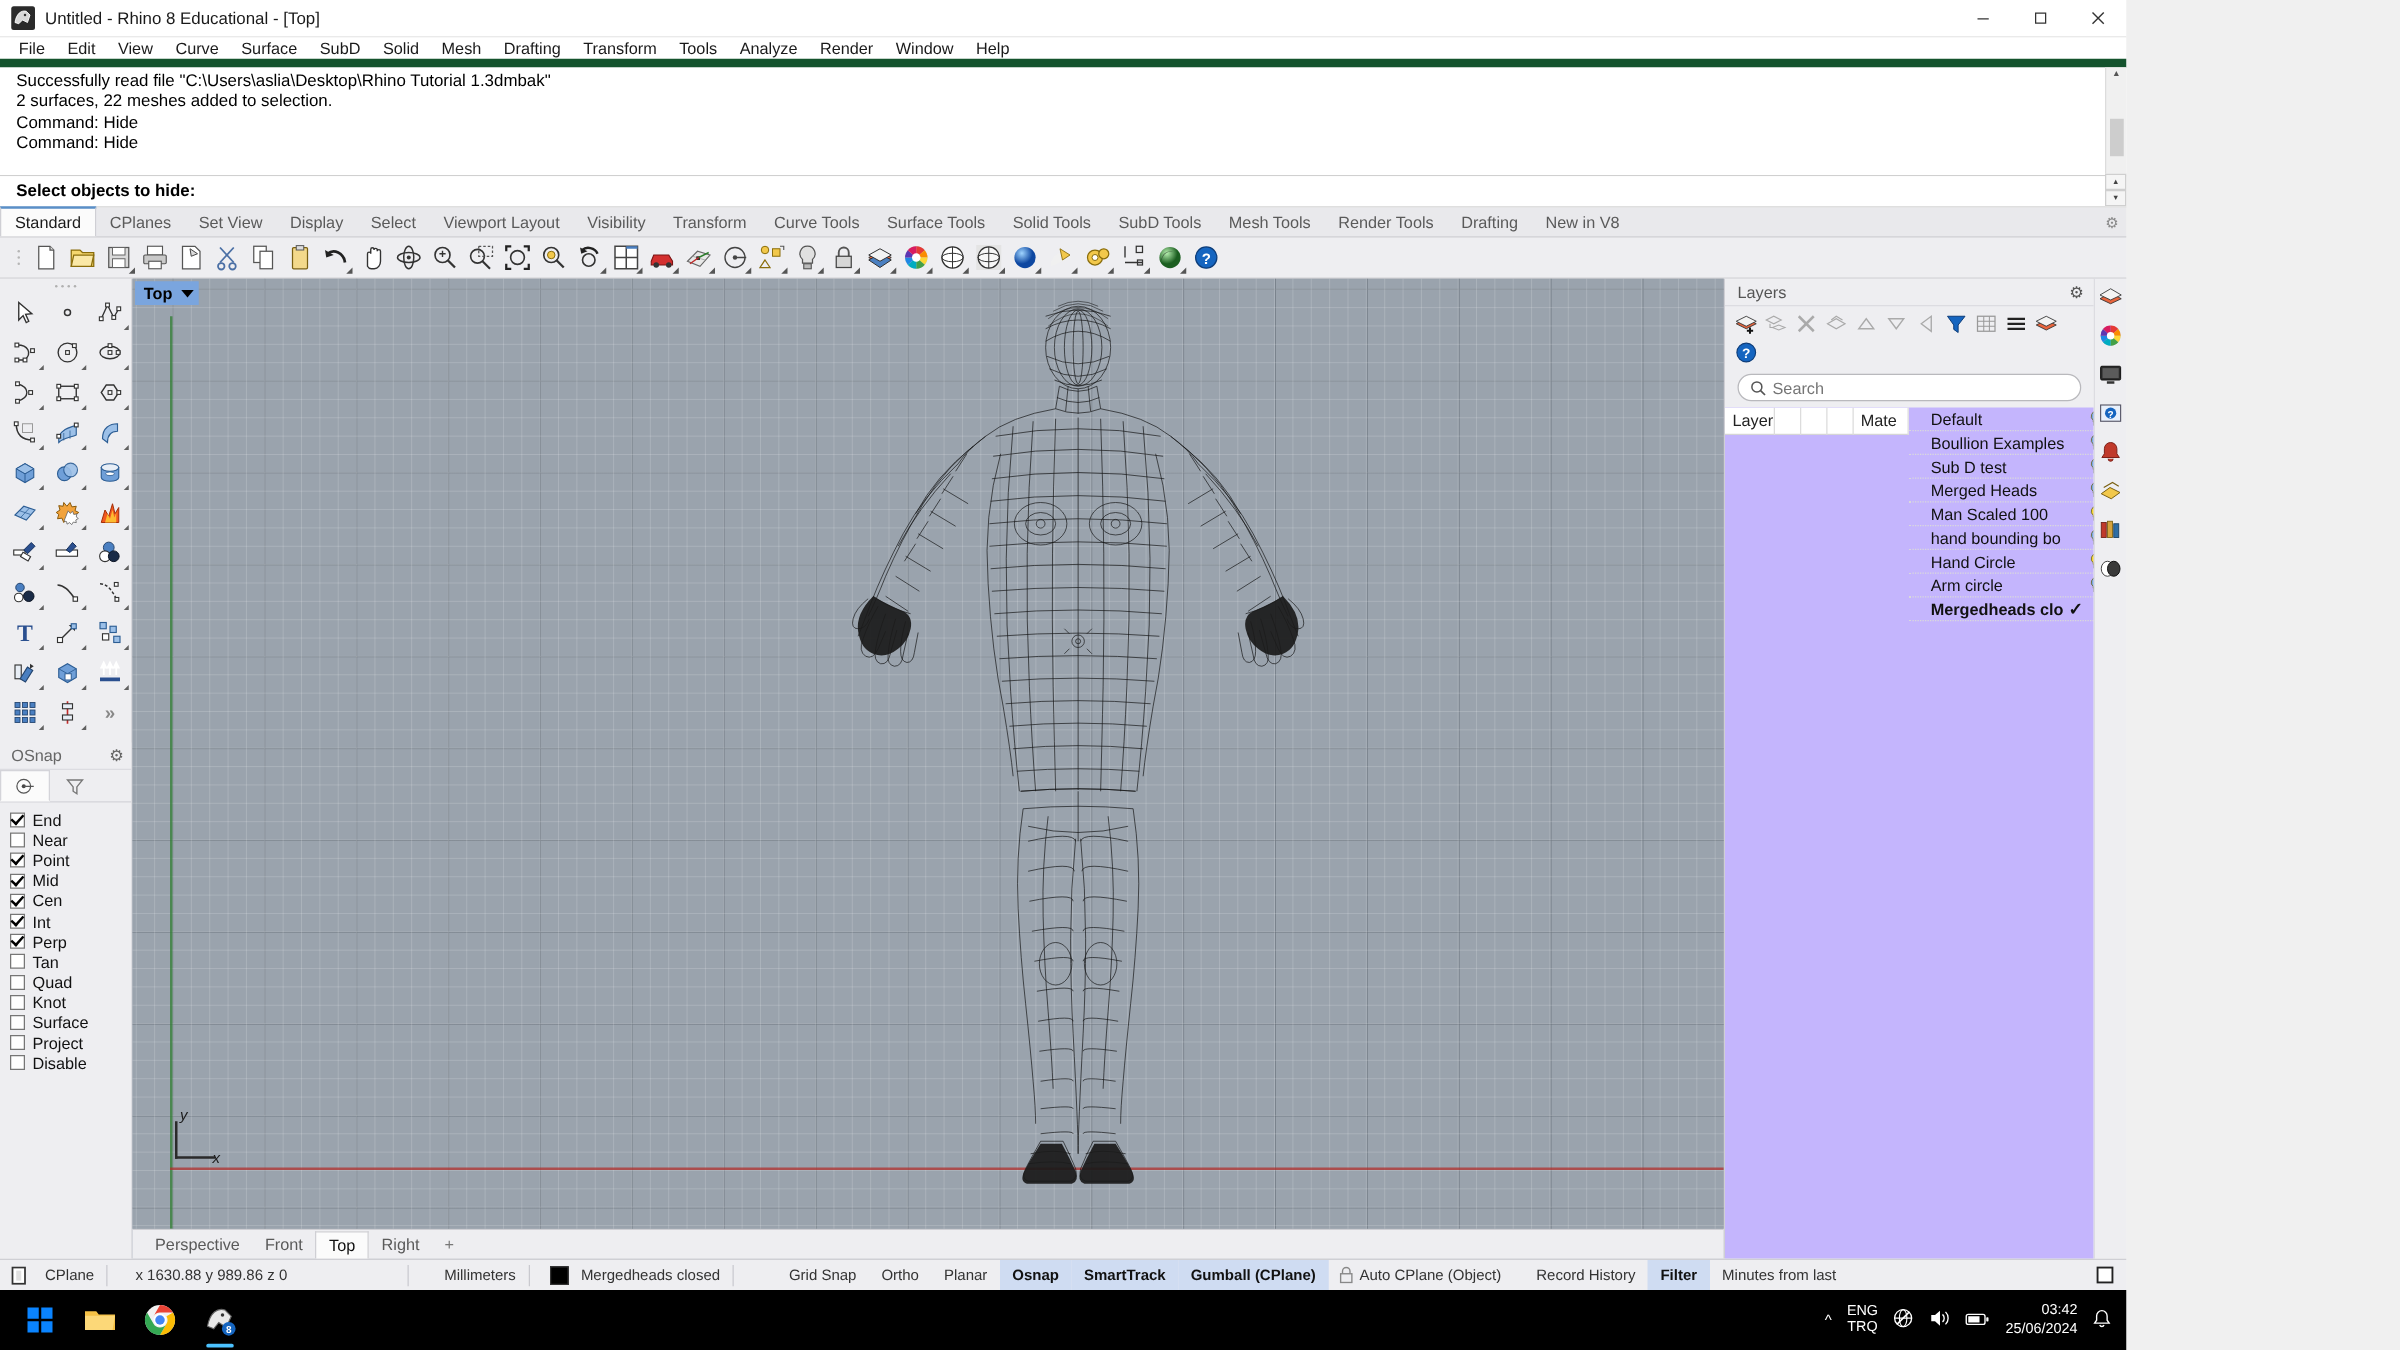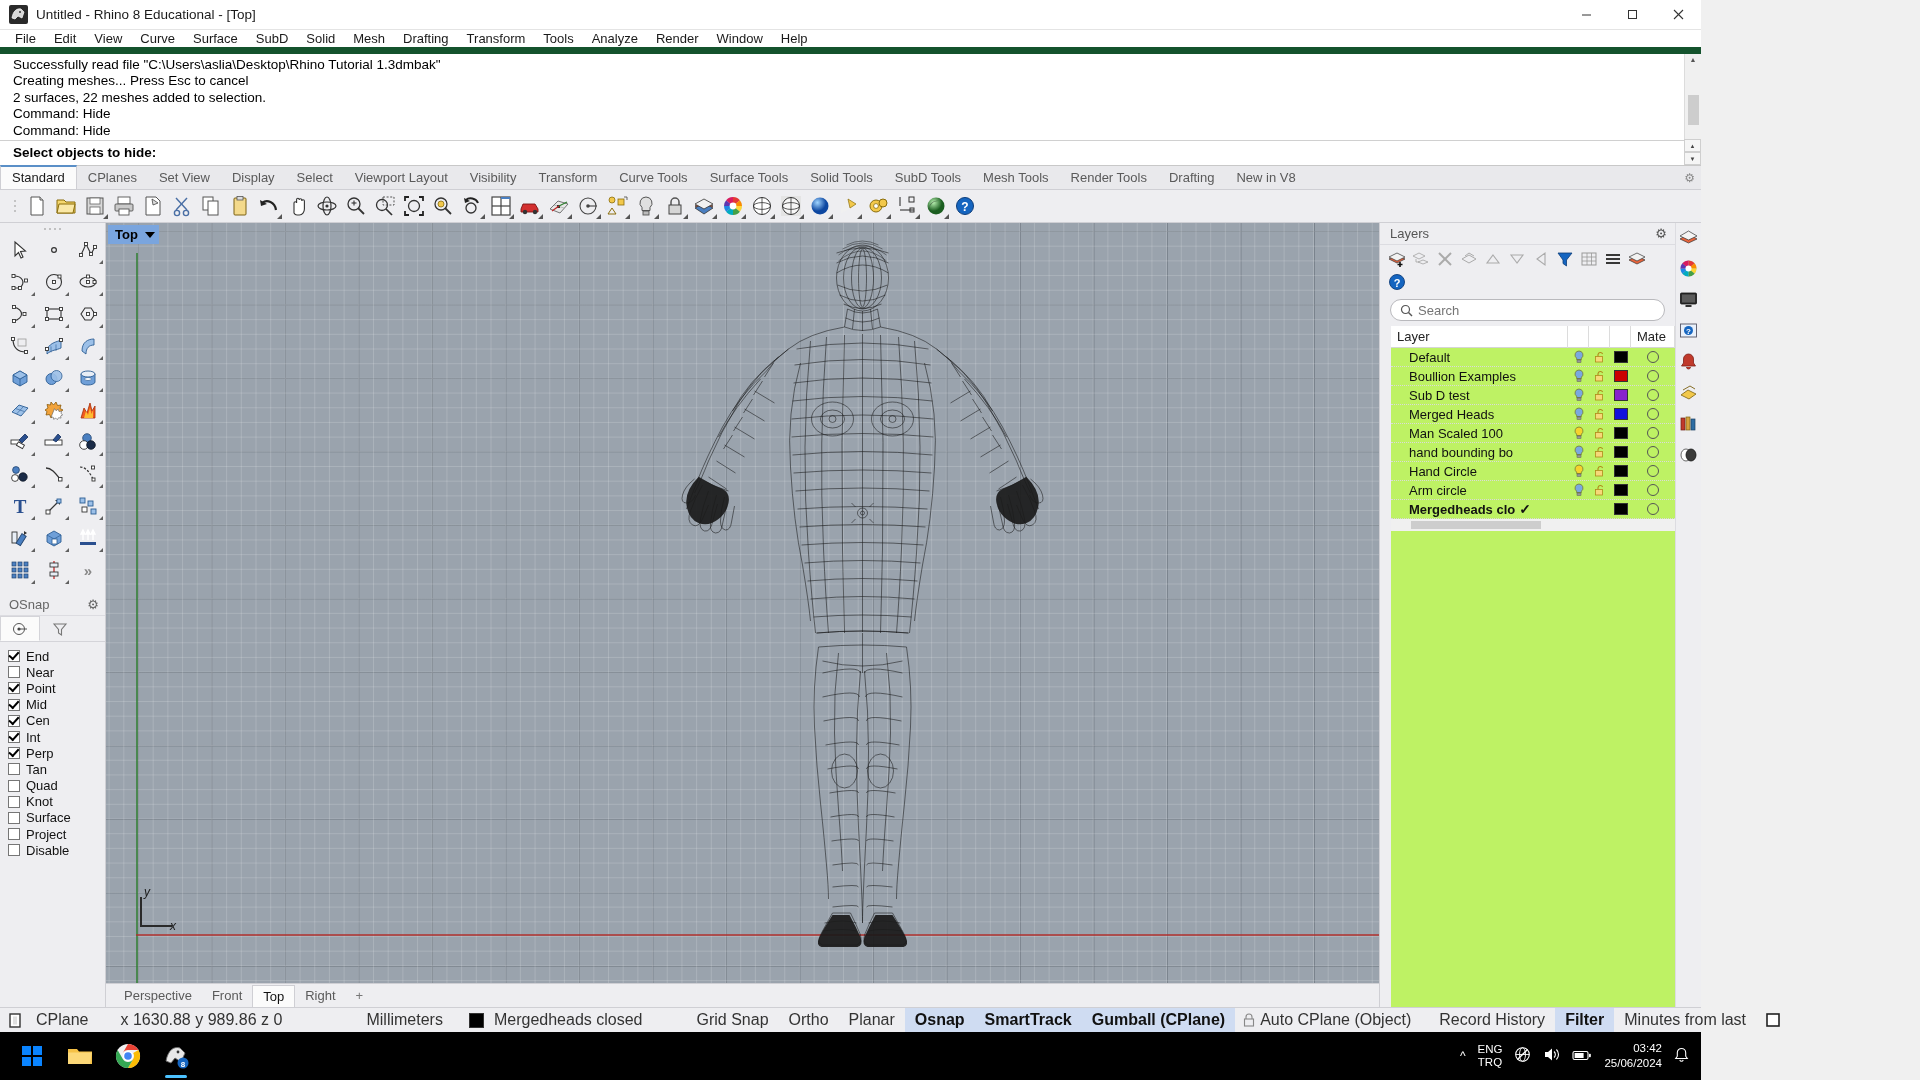--- a/index.html
+++ b/index.html
@@ -192,21 +192,21 @@
     width: 23px; height: 22px; display: flex; align-items: center; justify-content: center;
   }
   .lp-search {
     margin: 4px 10px 5px; height: 22px; background: #fff; border: 1px solid #b9b9bd; border-radius: 11px;
     display: flex; align-items: center; padding: 0 9px; gap: 5px;
   }
   .lp-search input {
     border: none; outline: none; font-size: 13px; color: #777; flex: 1;
     font-family: "Liberation Sans", sans-serif; background: transparent;
   }
-  .lp-table { flex: 1; background: #bef264; display: flex; flex-direction: column; overflow: hidden; margin-left: 11px; }
+  .lp-table { flex: 1; background: #c4b5fd; display: flex; overflow: hidden; }
   .lp-thead {
     height: 22px; display: flex; align-items: center; font-size: 13px; color: #222;
     border-bottom: 1px solid #d5d5d5; background: #fff;
   }
   .lp-th { border-right: 1px solid #dcdcdc; height: 22px; display: flex; align-items: center; padding-left: 6px; }
   .lp-row {
     height: 19px; display: flex; align-items: center; font-size: 13px; color: #111;
     border-bottom: 1px dotted #dadada;
   }
   .lp-name { flex: 1; padding-left: 18px; overflow: hidden; white-space: nowrap; display: flex; align-items: center; gap: 4px; }
@@ -220,21 +220,21 @@
   
   .rail {
     width: 26px; flex: 0 0 26px; background: #eeeef1; display: flex; flex-direction: column;
     align-items: center; padding-top: 4px; gap: 11px; border-left: 1px solid #dcdce1;
   }
   .rail-ico { width: 22px; height: 20px; display: flex; align-items: center; justify-content: center; }
 
   
   .statusbar {
     height: 25px; background: #eeeef1; display: flex; align-items: center;
-    flex: 0 0 25px; border-top: 1px solid #cfcfd4; font-size: 16px; color: #333;
+    flex: 0 0 25px; border-top: 1px solid #cfcfd4; font-size: 12px; color: #333;
   }
   .sb-item { padding: 0 10px; white-space: nowrap; height: 25px; display: flex; align-items: center; }
   .sb-item.toggle-on { background: #cfdcf2; font-weight: bold; color: #111; }
   .sb-sep { width: 1px; height: 17px; background: #c9c9cf; }
 
   
   .taskbar {
     height: 48px; background: #000000; display: flex; align-items: center;
     flex: 0 0 48px; color: #fff;
   }
@@ -301,21 +301,20 @@
     <div class="menu-item">Tools</div>
     <div class="menu-item">Analyze</div>
     <div class="menu-item">Render</div>
     <div class="menu-item">Window</div>
     <div class="menu-item">Help</div>
   </div>
 
   <div class="cmd-area">
     <div class="cmd-history">
       <div class="cmd-line">Successfully read file "C:\Users\aslia\Desktop\Rhino Tutorial 1.3dmbak"</div>
-      <div class="cmd-line">Creating meshes... Press Esc to cancel</div>
       <div class="cmd-line">2 surfaces, 22 meshes added to selection.</div>
       <div class="cmd-line">Command: Hide</div>
       <div class="cmd-line">Command: Hide</div>
     </div>
     <div class="cmd-divider"></div>
     <div class="cmd-prompt">Select objects to hide:</div>
     <div class="cmd-scroll">
       <div class="scroll-arrow">▲</div>
       <div class="scroll-thumb-small"></div>
       <div class="scroll-arrow">▼</div>

